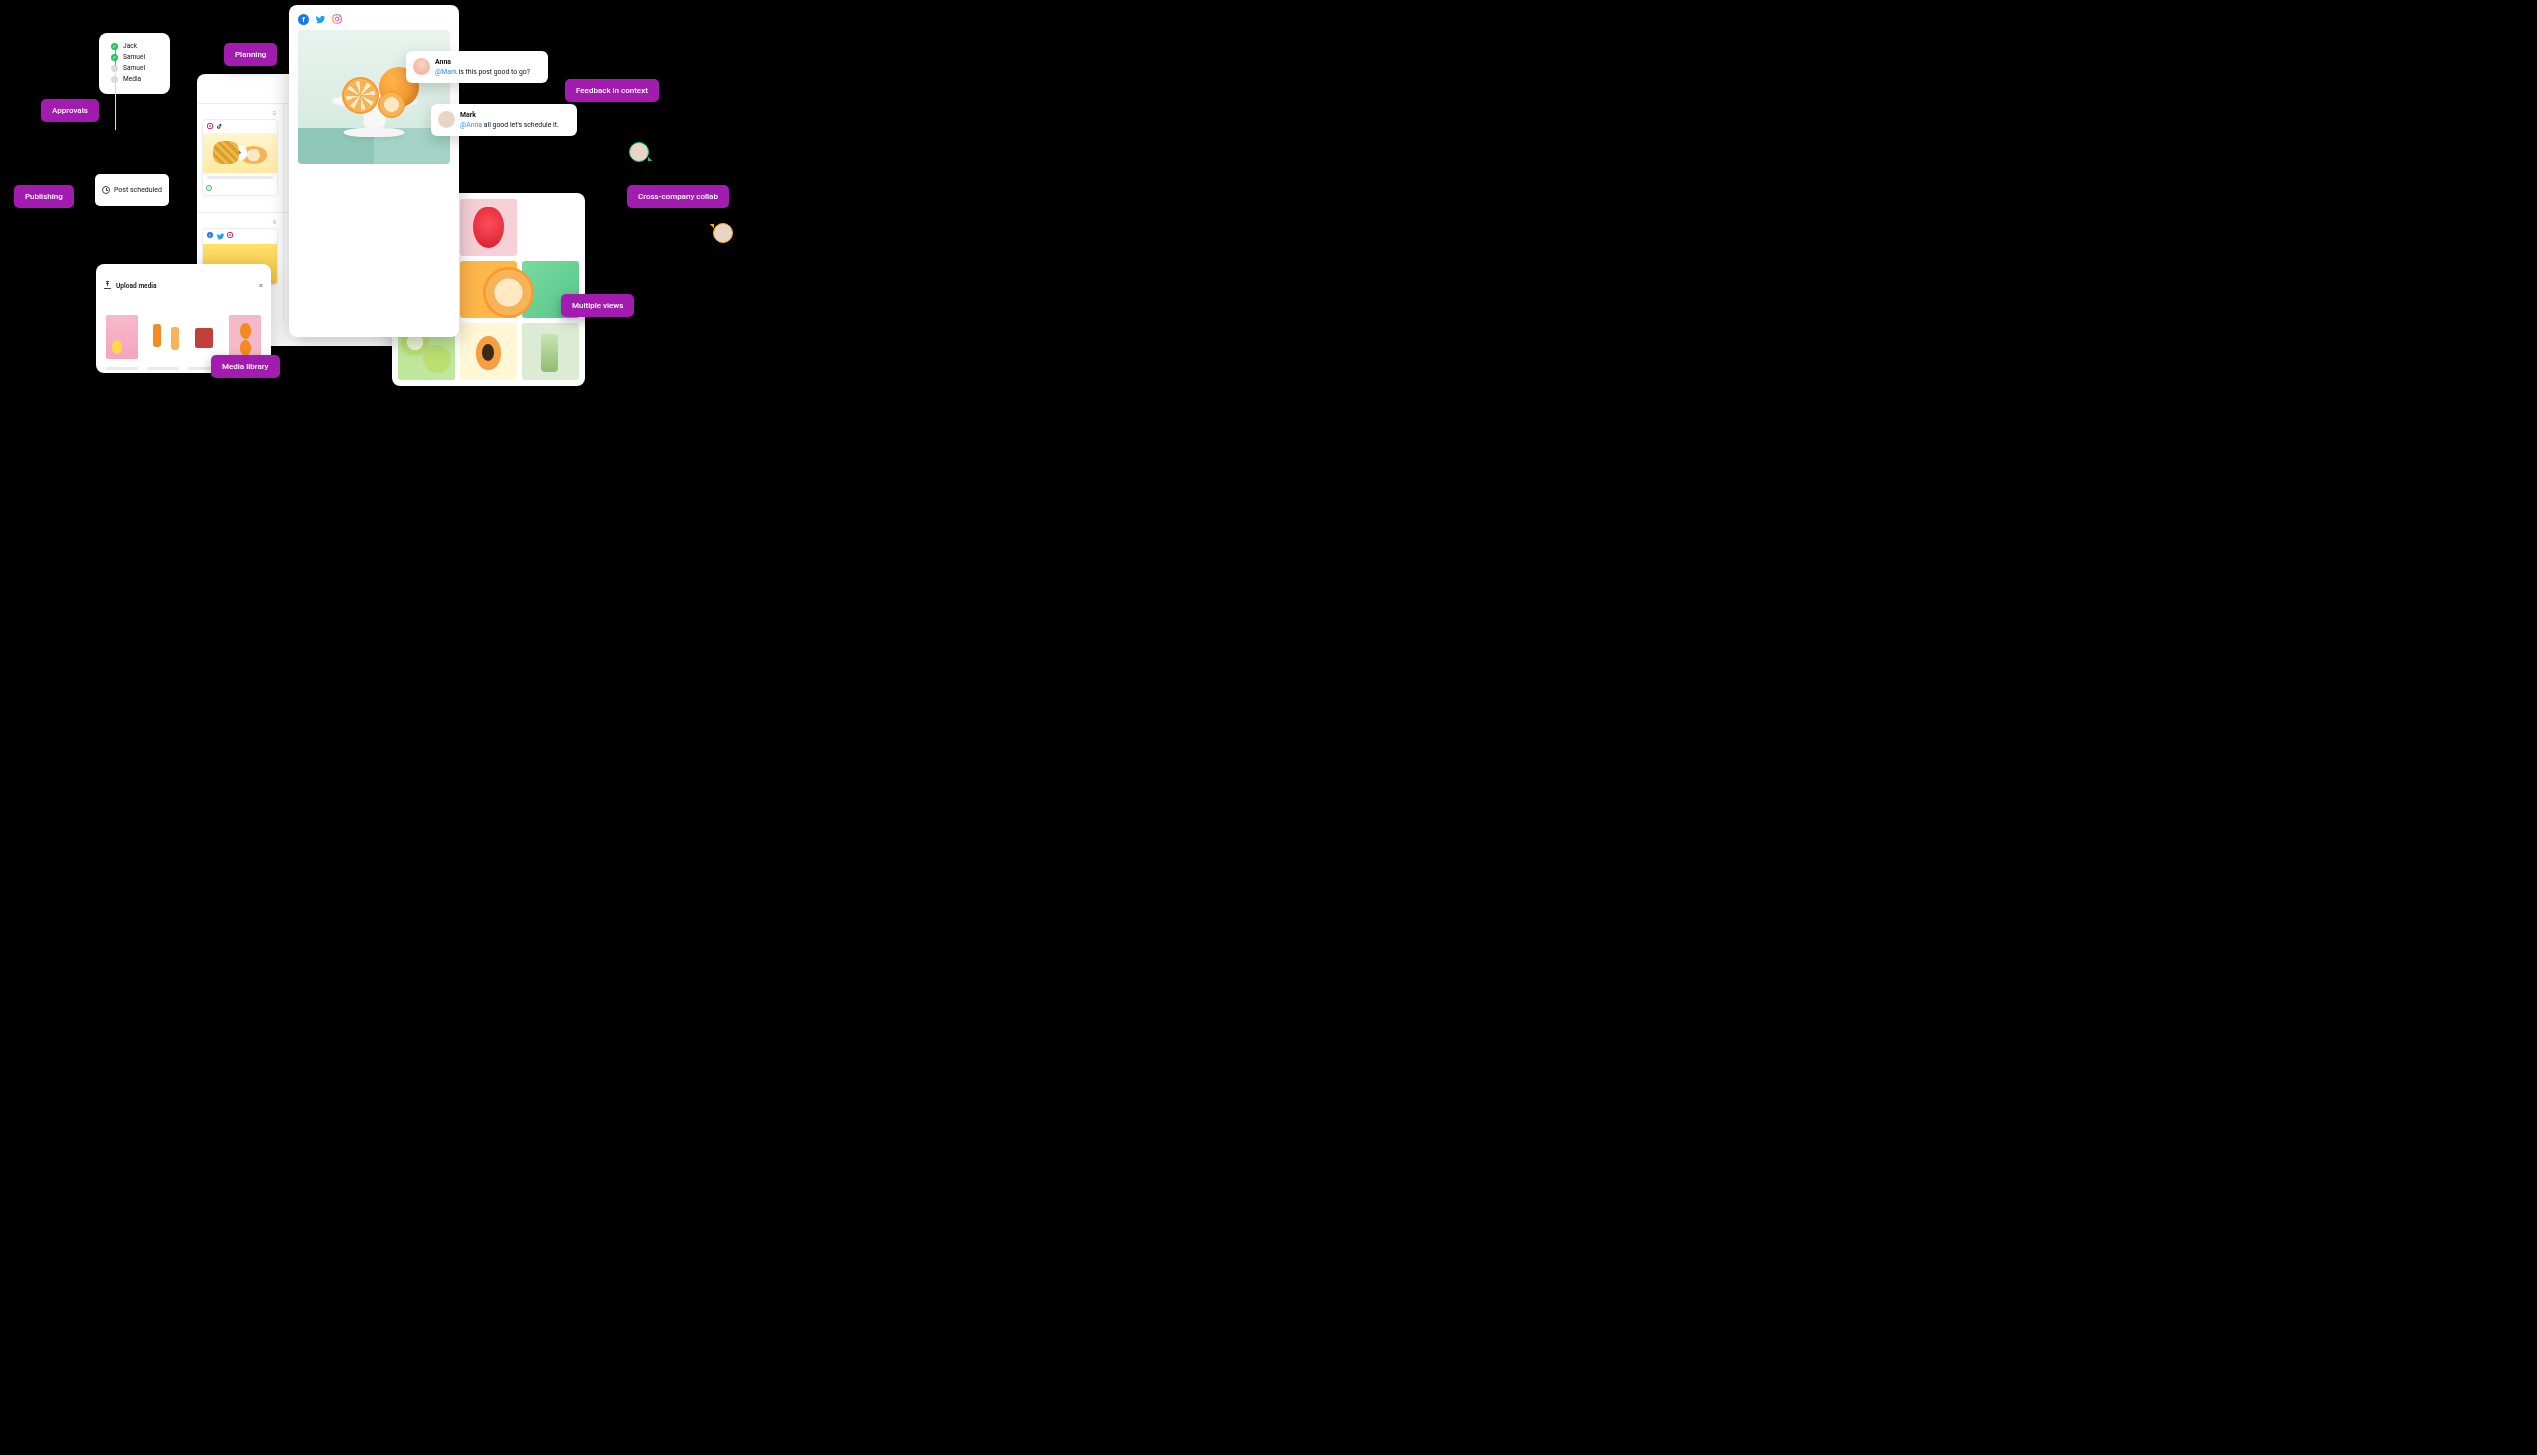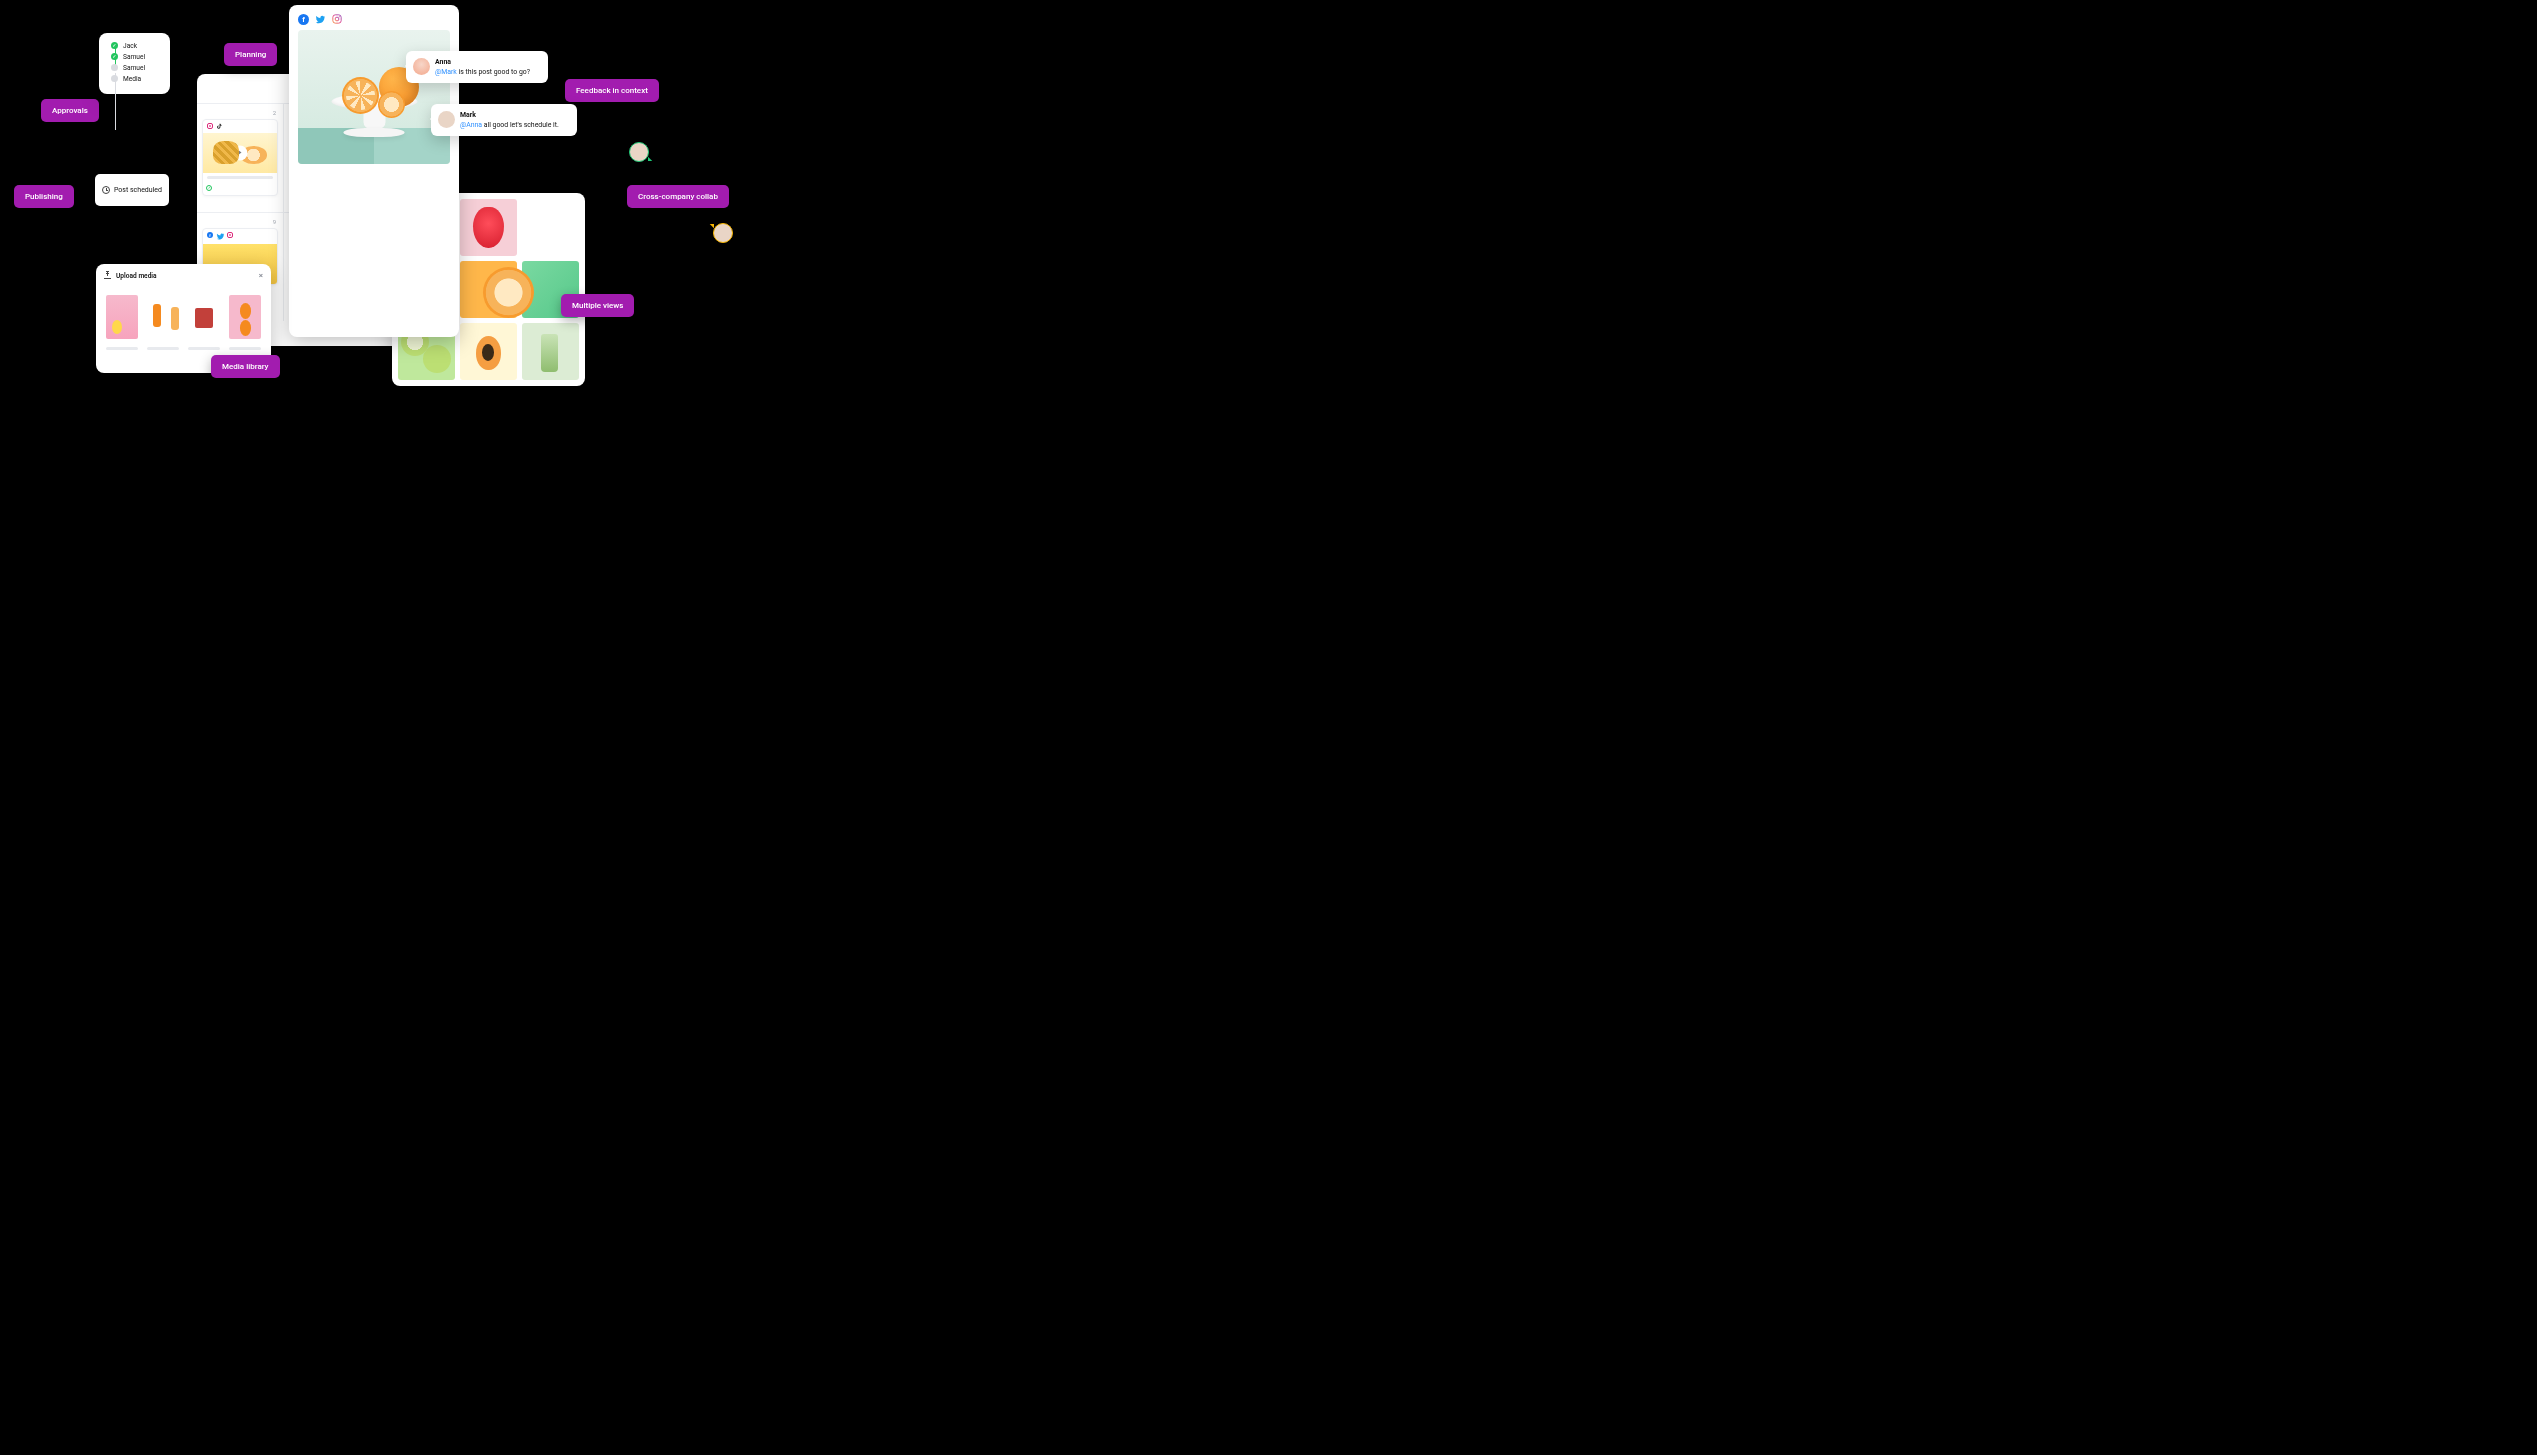--- a/index.html
+++ b/index.html
@@ -24,21 +24,21 @@
     white-space: nowrap;
   }
   .card {
     background:#fff;
     border-radius:8px;
     position:absolute;
     box-shadow: 0 5px 20px rgba(0,0,0,.25);
   }
   
   .approvals-card { left:99px; top:33px; width:71px; padding:9px 8px 8px 12px; }
-  .appr-item { display:flex; align-items:flex-start; gap:5px; margin-bottom:3px; font-size:6.6px; position:relative; }
+  .appr-item { display:flex; align-items:flex-end; gap:5px; margin-bottom:3px; font-size:6.6px; position:relative; }
   .appr-item .dot { width:7px; height:7px; border-radius:50%; background:#d9dbe0; flex-shrink:0; display:flex; align-items:center; justify-content:center; }
   .appr-item .dot.done { background:#22c55e; }
   .appr-item .dot.done::after{ content:"✓"; color:#fff; font-size:4.6px; font-weight:700; }
   .appr-item .name { font-size:6.6px; color:#111; }
   .appr-line { position:absolute; left:15.5px; width:1px; background:#22c55e; top:14px; height:23px; }
   .appr-line.grey { background:#d9dbe0; }
   
   .scheduled-chip { background:#fff; border-radius:5px; position:absolute; left:95px; top:174px; padding:12px 7px; font-size:7px; display:flex; align-items:center; gap:4px; box-shadow:0 3px 10px rgba(0,0,0,.2);}
   .clock-icon { width:8px; height:8px; border:0.8px solid #444; border-radius:50%; position:relative; }
   .clock-icon::before{ content:""; position:absolute; left:3.3px; top:1px; width:0.8px; height:2.5px; background:#444;}
@@ -83,21 +83,21 @@
   .bubble.one{ left:406px; top:51px; }
   .bubble.one::before{ content:""; position:absolute; left:-5px; top:11px; border:4px solid transparent; border-right-color:#fff;}
   .bubble.two{ left:431px; top:104px; width:146px;}
   .bubble.two::before{ content:""; position:absolute; left:-5px; top:11px; border:4px solid transparent; border-right-color:#fff;}
   
   .gallery{ left:392px; top:193px; width:193px; padding:6px; }
   .grid3{ display:grid; grid-template-columns:repeat(3,1fr); gap:5px;}
   .thumb{ width:100%; aspect-ratio:1/1; border-radius:3px;}
   
   .upload{ left:96px; top:264px; width:175px; height:109px; padding:0;}
-  .upload-head{ display:flex; align-items:center; gap:5px; padding:7px 8px; font-size:6.6px; font-weight:600; }
+  .upload-head{ display:flex; align-items:center; gap:5px; padding:17px 8px; font-size:6.6px; font-weight:600; }
   .upload-head .x{ margin-left:auto; color:#8a8f99; font-size:8px; cursor:pointer;}
   .up-icon{ width:7px; height:7px; border-bottom:0.8px solid #444; position:relative;}
   .up-icon::before{ content:""; position:absolute; left:2.5px; top:-1px; width:1.5px; height:5px; background:#444;}
   .up-icon::after{ content:""; position:absolute; left:0.8px; top:-1px; width:5px; height:3px; background:linear-gradient(45deg,transparent 48%, #444 48% 55%, transparent 55%), linear-gradient(-45deg,transparent 48%, #444 48% 55%, transparent 55%);}
   .upload-grid{ display:grid; grid-template-columns:repeat(4,1fr); gap:9px; padding:8px 10px 5px;}
   .upl-thumb{ height:44px; border-radius:2px; }
   .upl-bar{ height:2.5px; background:#e8eaee; border-radius:1.5px; margin:4px 10px 0; }
   
   .collab-av{ position:absolute; width:20px; height:20px; border-radius:50%; border:1.5px solid; }
   .collab-av.green{ border-color:#1ec776; background:#e9d5c6; left:629px; top:142px;}

